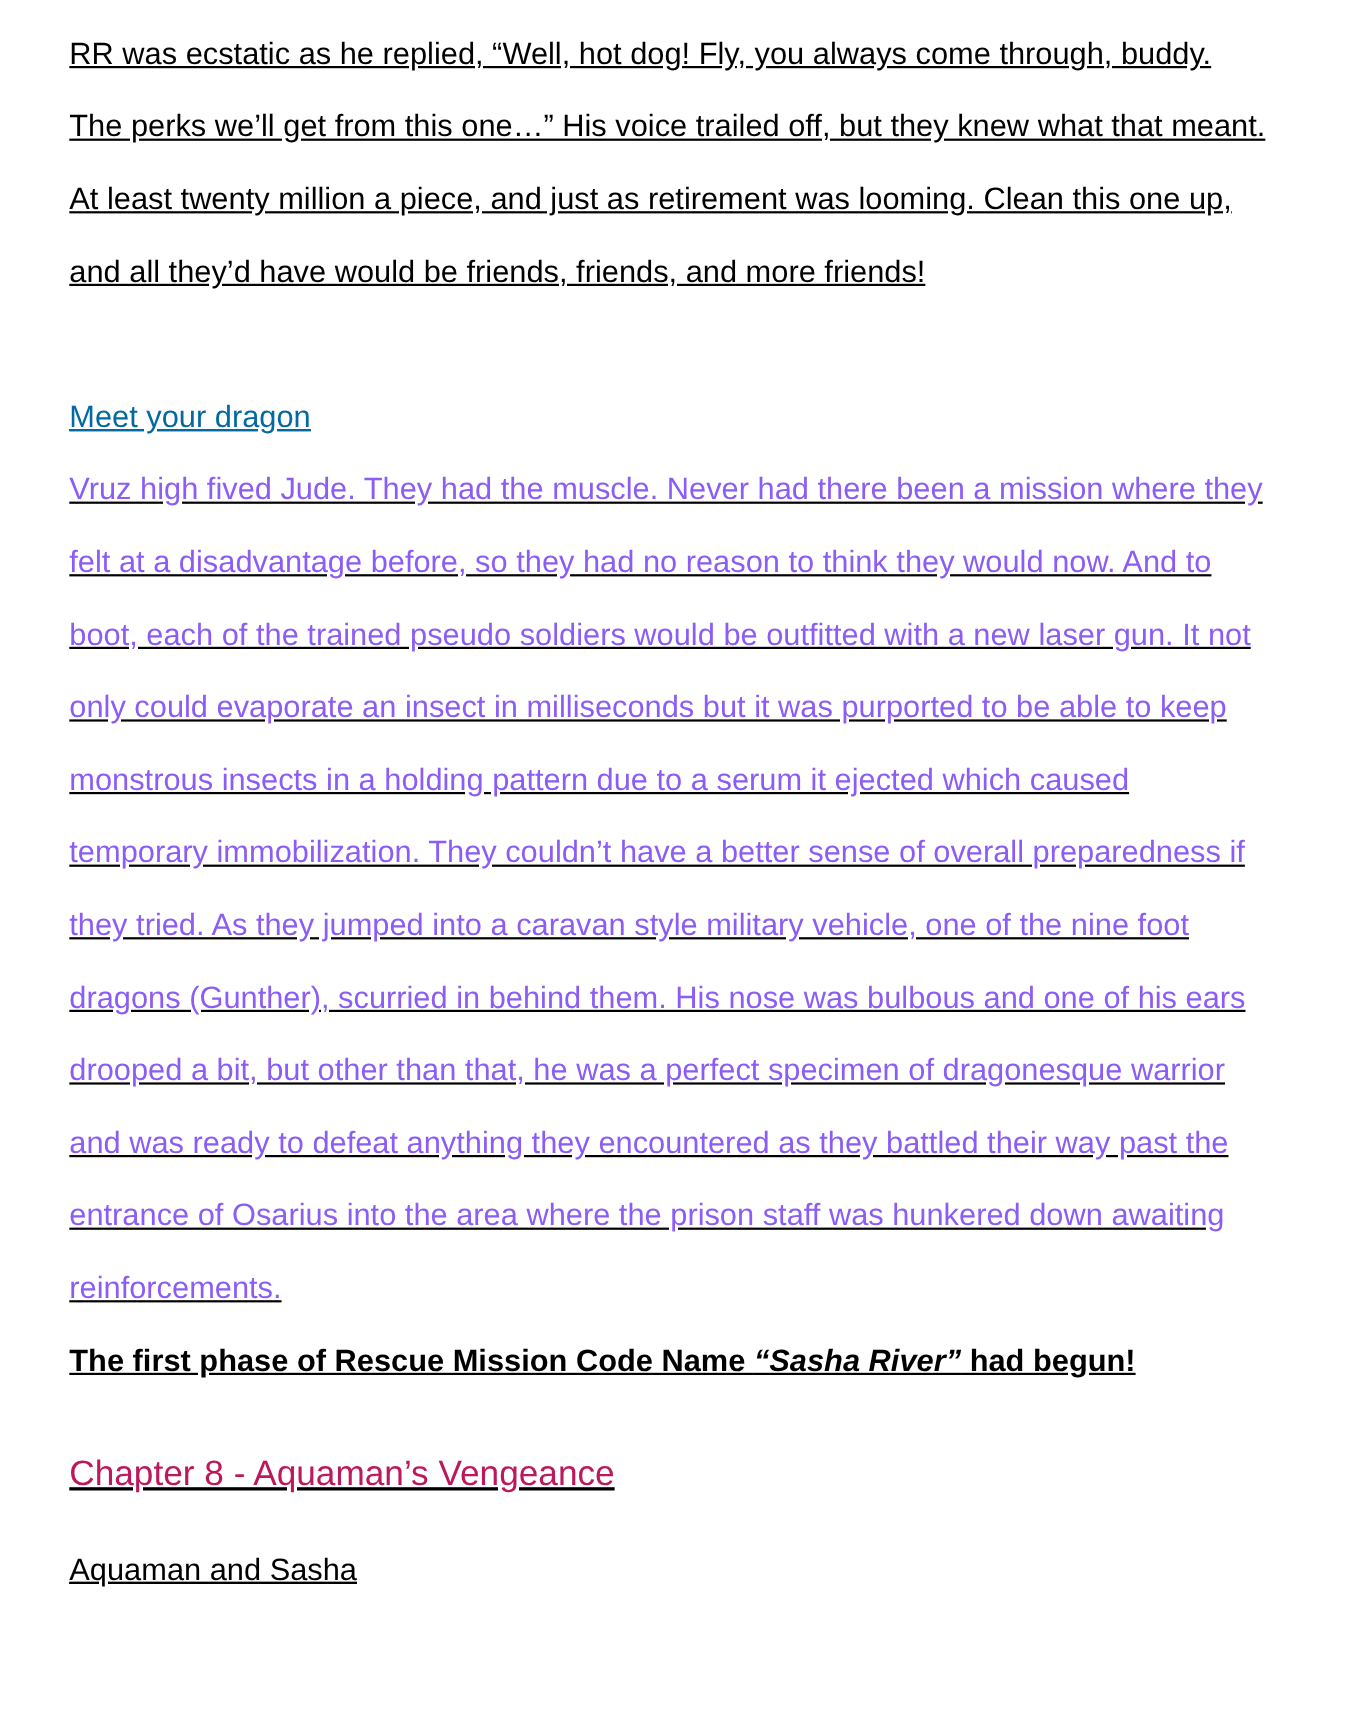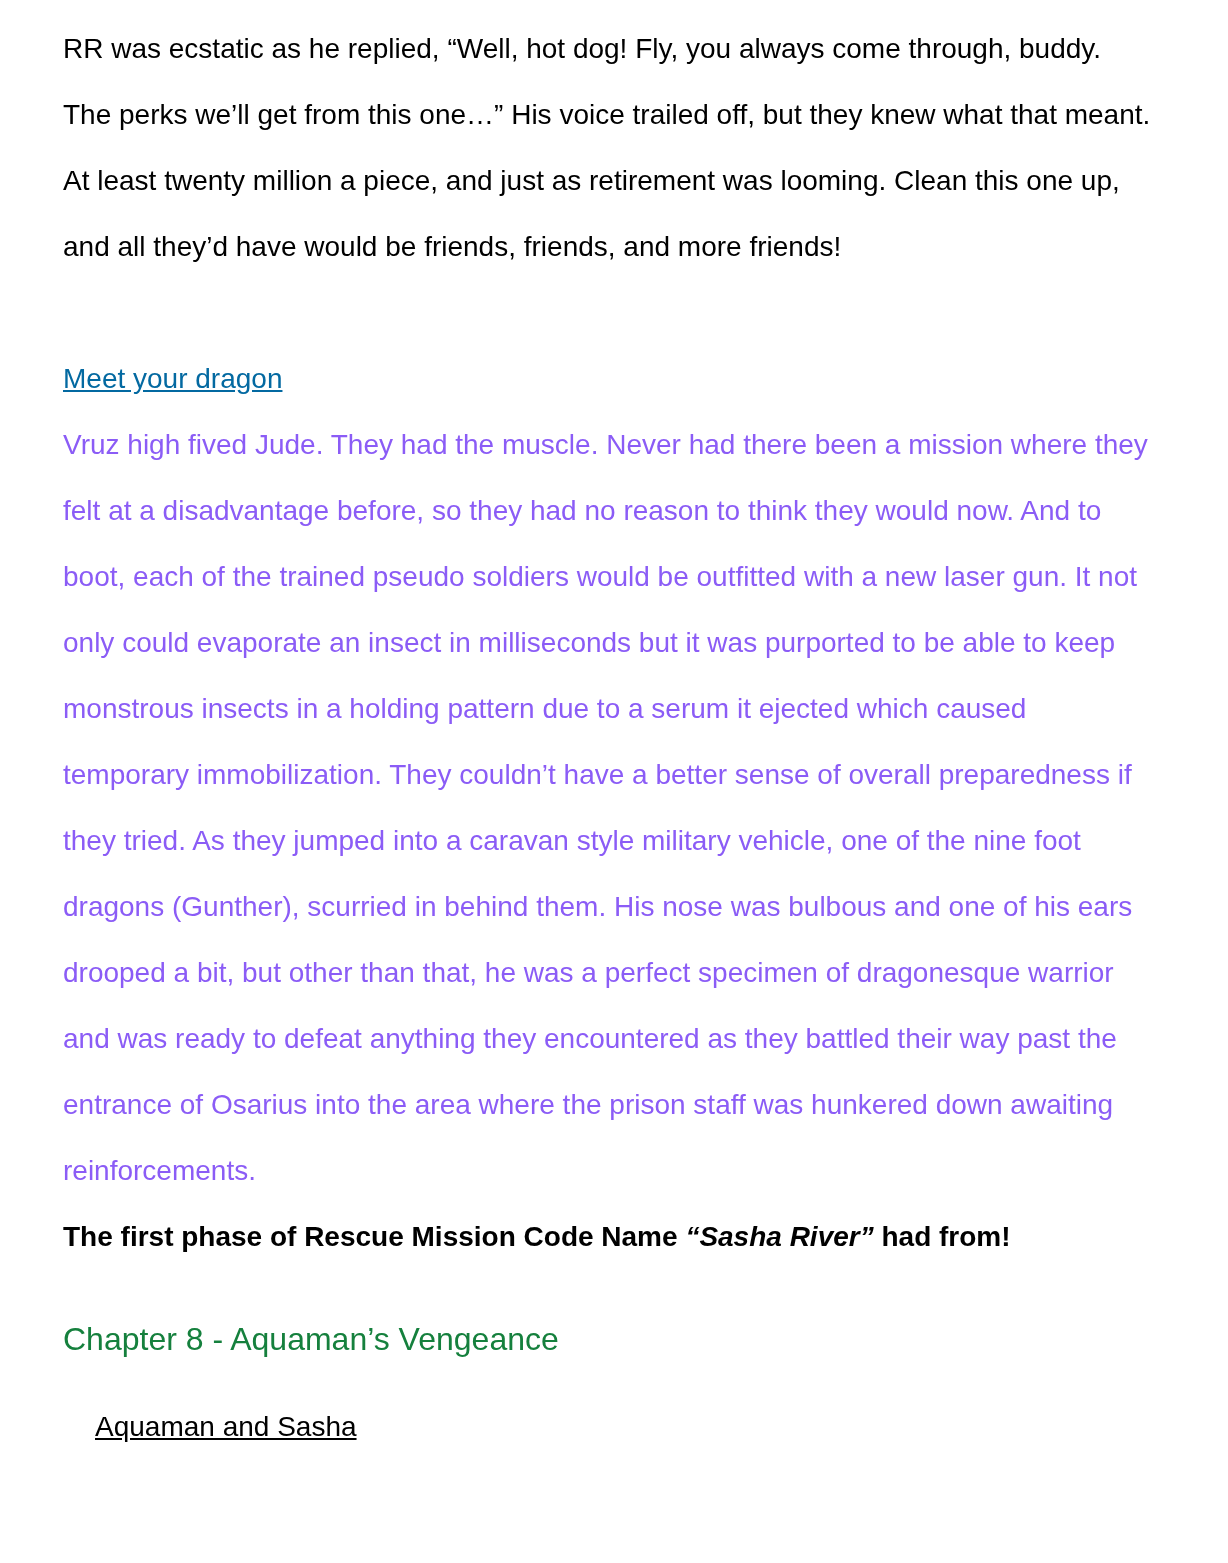--- a/index.html
+++ b/index.html
@@ -8,20 +8,21 @@
     width: 1228px;
     height: 1563px;
     font-family: "Liberation Sans", sans-serif;
     overflow: hidden;
   }
   .page {
     width: 1228px;
     height: 1563px;
     background: #ffffff;
     padding: 16px 43px 16px 63px;
+    text-decoration: underline;
   }
   .body-text {
     font-size: 28px;
     line-height: 66px;
     color: #000000;
     font-weight: normal;
     white-space: pre;        
     max-width: 1122px;
   }
   .para-gap-after { margin-bottom: 66px; }   
@@ -56,19 +57,19 @@
 only could evaporate an insect in milliseconds but it was purported to be able to keep
 monstrous insects in a holding pattern due to a serum it ejected which caused
 temporary immobilization. They couldn’t have a better sense of overall preparedness if
 they tried. As they jumped into a caravan style military vehicle, one of the nine foot
 dragons (Gunther), scurried in behind them. His nose was bulbous and one of his ears
 drooped a bit, but other than that, he was a perfect specimen of dragonesque warrior
 and was ready to defeat anything they encountered as they battled their way past the
 entrance of Osarius into the area where the prison staff was hunkered down awaiting
 reinforcements.</p>
 
-  <p class="body-text bold" style="color: rgb(0, 0, 0);"><span>The first phase of Rescue Mission Code Name </span><span class="italic">“Sasha River”</span><span> had from!</span></p>
+  <p class="body-text bold" style="color: rgb(0, 0, 0);"><span>The first phase of Rescue Mission Code Name </span><span class="italic">“Sasha River”</span><span> had begun!</span></p>
 
-  <h2 class="chapter-heading" style="color: #15803d;">Chapter 8 - Aquaman’s Vengeance</h2>
+  <h2 class="chapter-heading" style="color: #be185d;">Chapter 8 - Aquaman’s Vengeance</h2>
 
-  <p class="body-text underline subsection" style="color: rgb(0, 0, 0); margin-left: 32px;">Aquaman and Sasha</p>
+  <p class="body-text underline subsection" style="color: rgb(0, 0, 0);">Aquaman and Sasha</p>
 
 </div>
 
 </body></html>

